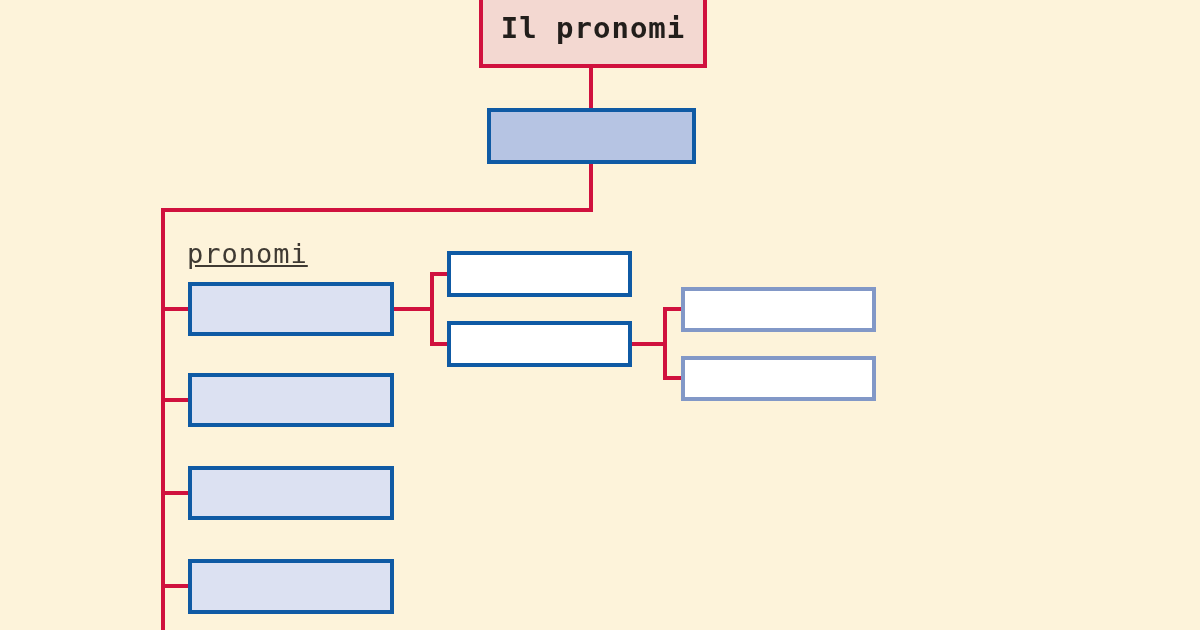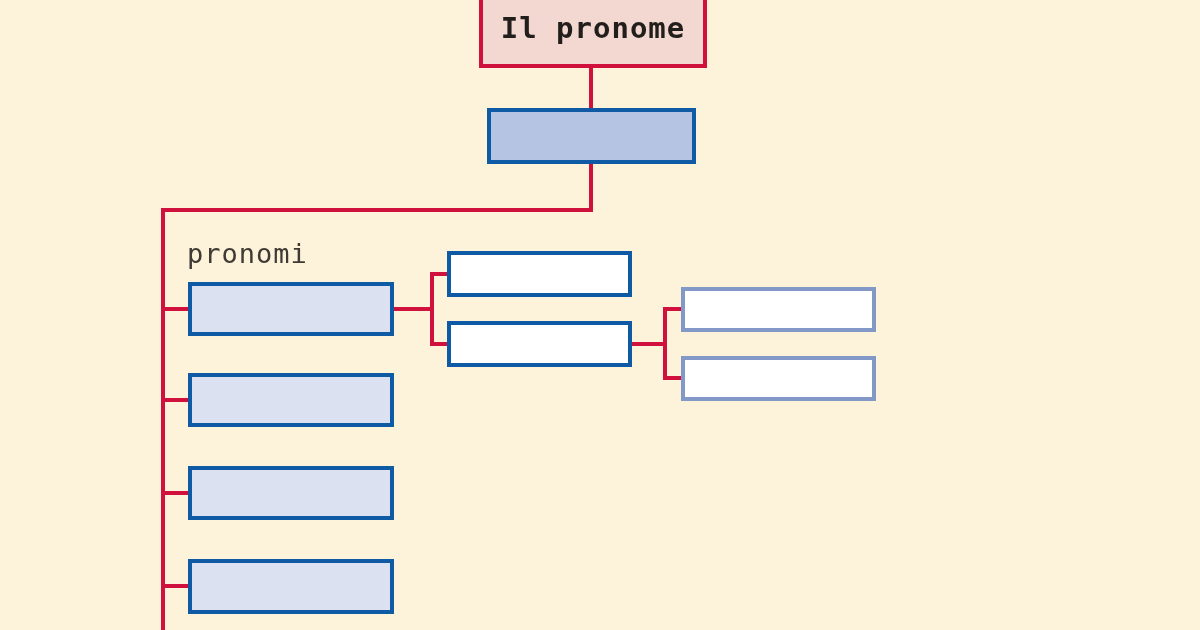--- a/index.html
+++ b/index.html
@@ -50,20 +50,21 @@
   .box.lavender{ background:var(--left-fill-lavender); }
   .box.white{ background:var(--white-fill); }
   .box.muted{ border-color:var(--node-border-muted-blue); background:var(--white-fill); }
   .branch-label{
     position:absolute;
     left:187px;
     top:238px;
     font-size:27px;
     color:var(--label-text);
     letter-spacing:1px;
+    text-decoration:underline;
   }
 </style>
 </head>
 <body>
 
 <div class="stage">
 
   <div class="line" style="left:589px;top:64px;width:4px;height:48px;"></div>
   <div class="line" style="left:589px;top:160px;width:4px;height:52px;"></div>
   <div class="line" style="left:161px;top:208px;width:432px;height:4px;"></div>
@@ -78,21 +79,21 @@
   <div class="line" style="left:430px;top:272px;width:4px;height:74px;"></div>
   <div class="line" style="left:430px;top:272px;width:21px;height:4px;"></div>
   <div class="line" style="left:430px;top:342px;width:21px;height:4px;"></div>
 
   <div class="line" style="left:632px;top:342px;width:35px;height:4px;"></div>
   <div class="line" style="left:663px;top:307px;width:4px;height:73px;"></div>
   <div class="line" style="left:663px;top:307px;width:22px;height:4px;"></div>
   <div class="line" style="left:663px;top:376px;width:22px;height:4px;"></div>
 
   <div class="box root" style="left:479px;top:-13px;width:228px;height:81px;">
-    <span>Il pronome</span>
+    <span>Il pronomi</span>
   </div>
 
   <div class="box subtitle" style="left:487px;top:108px;width:209px;height:56px;">
     <span></span>
   </div>
 
   <div class="branch-label">pronomi</div>
 
   <div class="box lavender" style="left:188px;top:282px;width:206px;height:54px;">
     <span></span>

